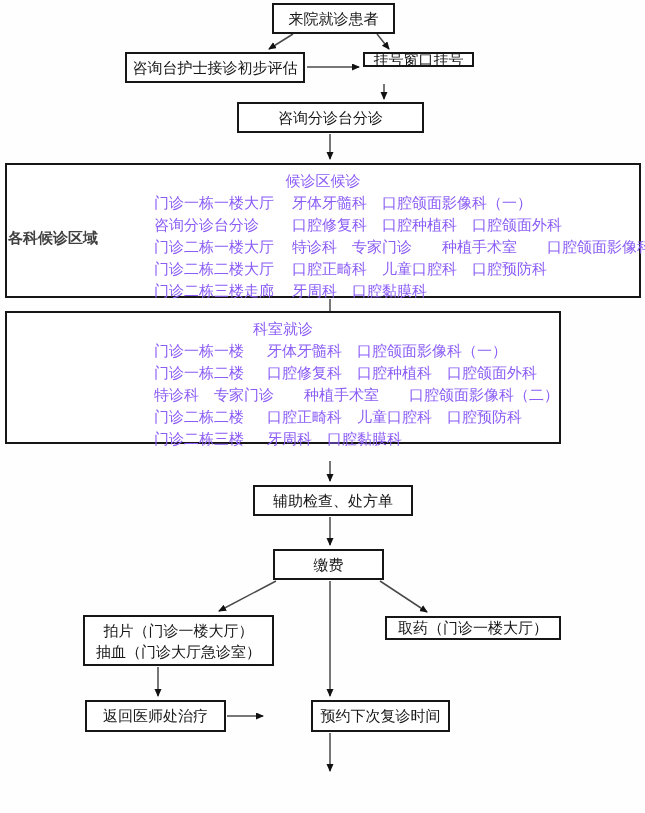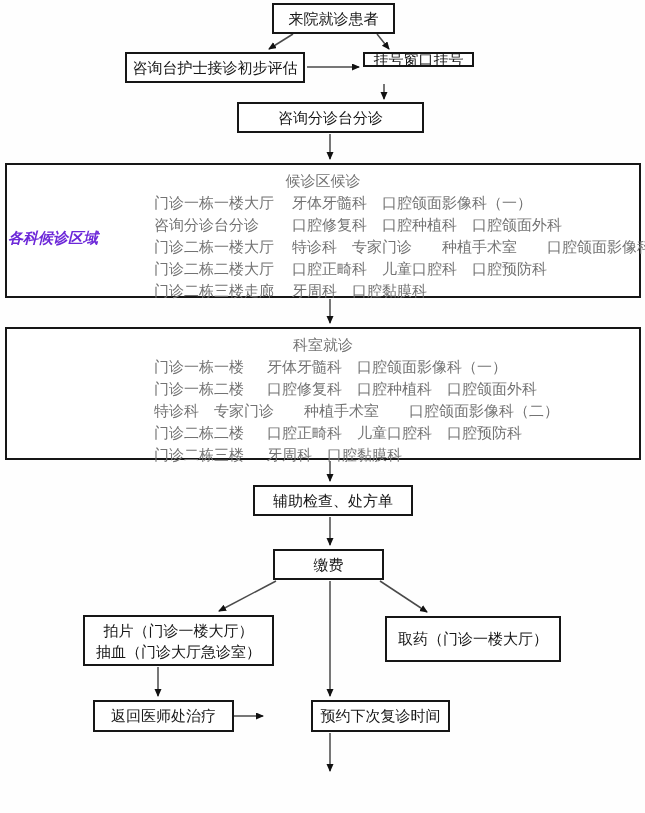--- a/index.html
+++ b/index.html
@@ -30,54 +30,53 @@
   }
   .node.multiline{flex-direction:column;line-height:21px;}
   
   .n-start   {left:272px;top:3px;  width:123px;height:31px;}
   .n-nurse   {left:125px;top:52px; width:180px;height:31px;}
   .n-register{left:363px;top:52px; width:111px;height:15px;}
   .n-triage  {left:237px;top:102px;width:187px;height:31px;}
   .n-aux     {left:253px;top:485px;width:160px;height:31px;}
   .n-pay     {left:273px;top:549px;width:111px;height:31px;}
   .n-xray    {left:83px; top:615px;width:191px;height:51px;}
-  .n-med     {left:385px;top:616px;width:176px;height:46px;}
-  .n-return  {left:93px; top:700px;width:141px;height:32px;}
+  .n-med     {left:385px;top:616px;width:176px;height:24px;}
+  .n-return  {left:85px; top:700px;width:141px;height:32px;}
   .n-appt    {left:267px;top:700px;width:139px;height:32px;margin-left:44px;}
   .n-leave   {left:275px;top:775px;width:111px;height:33px;}
   
   .bigbox{
     position:absolute;
     box-sizing:border-box;
     border:2px solid #161616;
     background:#ffffff;
-    font-size:15px;color:#737373;
+    font-size:15px;color:#8b5cf6;
     padding-top:5px;
   }
   .b-waiting{left:5px;top:163px;width:636px;height:135px;}
-  .b-visit  {left:5px;top:327px;width:636px;height:133px;}
+  .b-visit  {left:5px;top:311px;width:556px;height:133px;}
   .bigbox .bigtitle{
     height:22px;line-height:22px;text-align:center;
   }
   .bigrow{
     height:22px;line-height:22px;
     padding-left:117px;
     display:flex;
     white-space:pre;
     margin-left:30px;
   }
   .bigrow .loc{flex:0 0 auto;display:inline-block;}
   .b-waiting .loc{width:138px;}
   .b-visit   .loc{width:113px;}
   .side-label{
     position:absolute;
     left:8px;top:229px;
-    font-size:15px;font-weight:bold;color:#6d28d9;
+    font-size:15px;font-weight:bold;color:#404040;
     white-space:nowrap;
-    font-style:italic;
   }
 </style>
 </head>
 <body>
 
 <div class="canvas">
 
   <svg class="arrows" viewBox="0 0 645 813" xmlns="http://www.w3.org/2000/svg">
     <defs>
       <marker id="ah" markerWidth="10" markerHeight="10" refX="7" refY="3.5" orient="auto" markerUnits="userSpaceOnUse">

